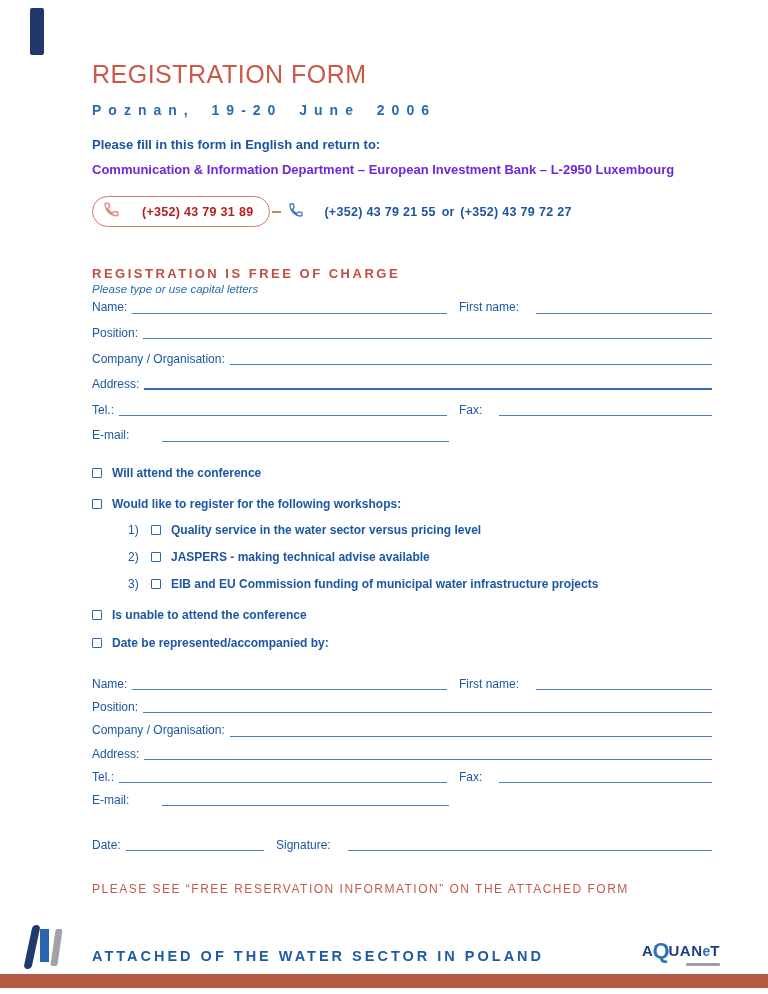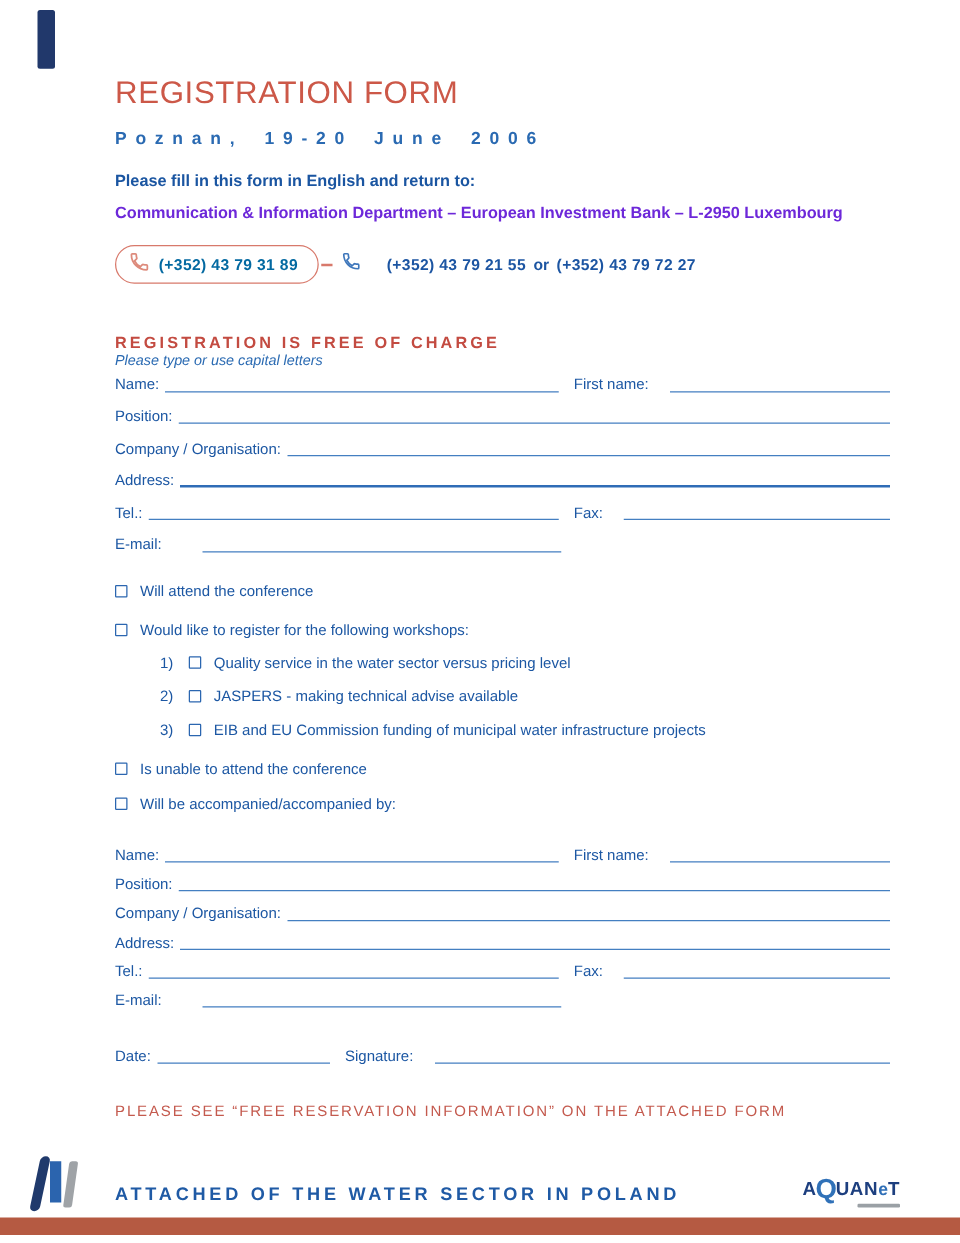--- a/index.html
+++ b/index.html
@@ -11,21 +11,21 @@
 
   .abs { position:absolute; left:92px; width:620px; }
 
   .title { top:60px; font-size:25px; font-weight:400; letter-spacing:0.5px; color:#cc5848; }
   .subtitle { top:102px; font-size:14px; font-weight:700; letter-spacing:7px; word-spacing:6px; color:#2a6ab2; }
   .intro1 { top:137px; font-size:13px; font-weight:700; color:#1a55a1; }
   .intro2 { top:162px; font-size:13px; font-weight:700; color:#6d28d9; width:650px; }
 
   .contact-row { top:196px; display:flex; align-items:center; width:650px; }
   .fax-pill { display:flex; align-items:center; border:1.6px solid #d8796b; border-radius:16px; padding:5px 16px 5px 10px; height:31px; }
-  .fax-pill .num { font-size:12.5px; font-weight:700; color:#0369a1; margin-left:7px; letter-spacing:0.3px; }
+  .fax-pill .num { font-size:12.5px; font-weight:700; color:#b91c1c; margin-left:22px; letter-spacing:0.3px; }
   .dash { width:9px; height:2px; background:#d8796b; margin:0 7px 0 2px; }
   .phone-num { font-size:12.5px; font-weight:700; color:#1c55a2; letter-spacing:0.3px; }
   .or-word { font-size:12.5px; font-weight:700; color:#1c55a2; margin:0 6px; }
   .picon { flex:0 0 auto; }
 
   .free-heading { top:266px; font-size:13px; font-weight:700; letter-spacing:2.5px; color:#c34b41; }
   .type-note { top:283px; font-size:11.5px; font-style:italic; color:#2a6ab2; }
 
   .fieldblock { display:flex; flex-direction:column; }
   .frow { display:flex; align-items:flex-end; }
@@ -36,21 +36,21 @@
   .fline { flex:1 1 auto; border-bottom:1.6px solid #447fc1; margin-left:5px; margin-bottom:1px; min-width:20px; }
   .w-name { width:355px; }
   .w-rest { flex:1; margin-left:12px;gap:12px; }
   .w-email { width:357px;gap:28px; }
   .w-date { width:172px; }
   .row-address .fline { border-bottom-width:2px; border-bottom-color:#2f6cb6; }
 
   .checks { display:flex; flex-direction:column; }
   .crow { display:flex; align-items:center; }
   .cb { width:10px; height:10px; border:1.6px solid #2b66b0; border-radius:1px; margin-right:10px; flex:0 0 auto; }
-  .clabel { font-size:12px; color:#1c57a3; }
+  .clabel { font-size:12px; color:#1c57a3;font-weight:bold; }
   .wnum { font-size:12px; color:#1c57a3; width:16px; margin-right:7px; }
   .wrow { margin-left:36px; }
 
   .note { top:882px; font-size:12px; font-weight:400; letter-spacing:1.5px; color:#c45a4e; width:650px; }
 
   .footer-bars { position:absolute; left:28px; top:925px; height:46px; display:flex; align-items:flex-start; }
   .bar-navy { width:8px; height:44px; background:#203a6c; border-radius:4px; transform:skewX(-12deg); margin-right:4px; }
   .bar-blue { width:9px; height:33px; background:#2b64ae; margin-top:4px; margin-right:4px; }
   .bar-gray { width:7px; height:37px; background:#9fa3a7; border-radius:2px; transform:skewX(-8deg); margin-top:4px; }
 
@@ -174,21 +174,21 @@
     </div>
   </div>
 
   <div class="abs checks" style="top:608px">
     <div class="crow">
       <span class="cb"></span>
       <span class="clabel">Is unable to attend the conference</span>
     </div>
     <div class="crow" style="margin-top:14px">
       <span class="cb"></span>
-      <span class="clabel">Will be accompanied/accompanied by:</span>
+      <span class="clabel">Date be represented/accompanied by:</span>
     </div>
   </div>
 
   <div class="abs fieldblock b2" style="top:668px">
     <div class="frow">
       <div class="field w-name">
         <span class="flabel">Name:</span>
         <span class="fline"></span>
       </div>
       <div class="field w-rest">

